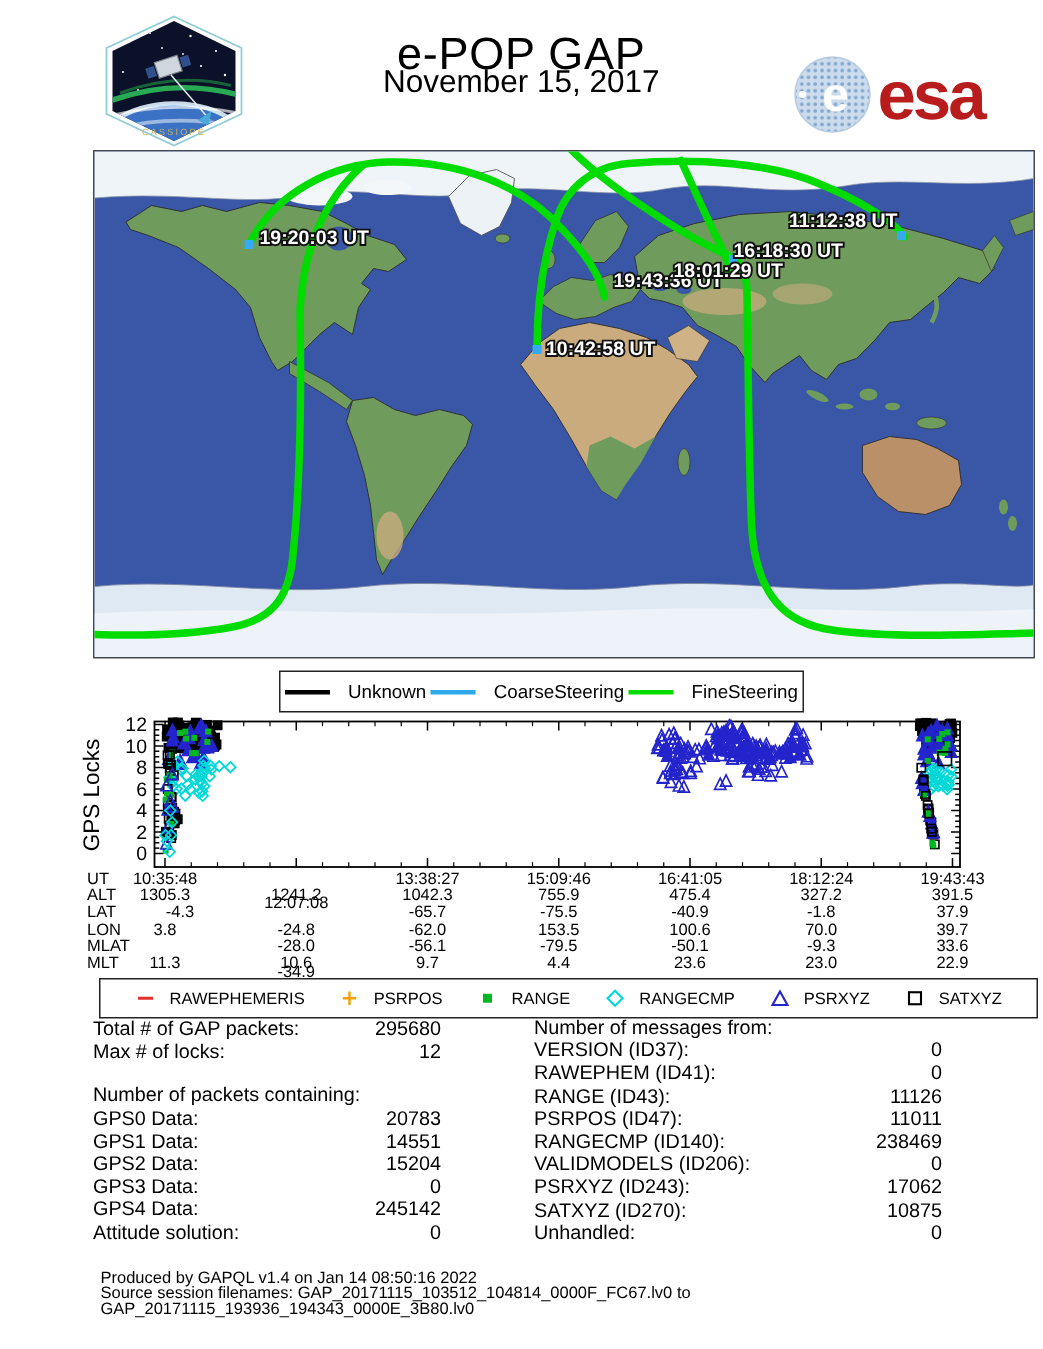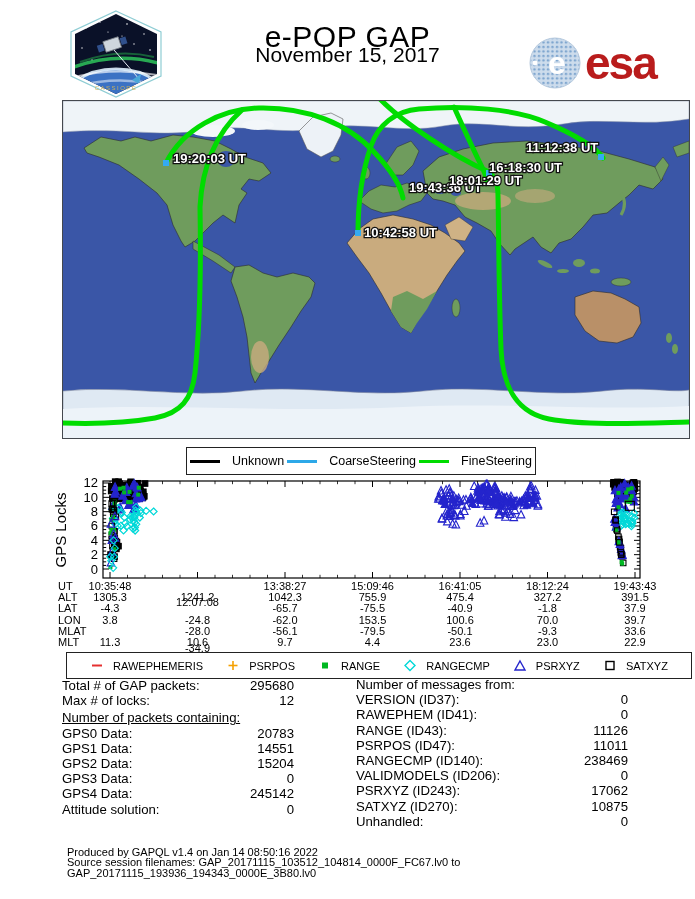--- a/index.html
+++ b/index.html
@@ -20,21 +20,21 @@
   .arow .rl{position:absolute;left:58px;top:0;}
   .arow .cv{position:absolute;top:0;transform:translateX(-50%);white-space:nowrap;}
   .legend2{left:66px;top:652px;width:624px;height:25px;border:1px solid #222;background:#fff;
            display:flex;align-items:center;justify-content:space-evenly;font-size:11px;font-weight:500;}
   .leg2-item{display:flex;align-items:center;}
   .leg2-item svg{margin-right:9px;}
   .stats{font-size:13.2px;line-height:15.2px;}
   .stats-left{left:62px;top:678px;width:232px;}
   .stats-right{left:356px;top:677px;width:272px;}
   .srow{display:flex;justify-content:space-between;}
-  .srow.gap{margin-top:2px;text-decoration:underline;}
+  .srow.gap{margin-top:14px;}
   .footer{left:67px;top:847px;width:600px;font-size:11px;line-height:10.4px;}
 </style>
 </head>
 <body>
 
 <div class="page">
 
   <div class="abs" style="left:64px;top:10px;">
     <svg width="104" height="88" viewBox="0 0 104 88">
       <defs>
@@ -860,21 +860,21 @@
         <span class="cv" style="left: 110px;">1305.3</span>
         <span class="cv" style="left: 197.5px;">1241.2</span>
         <span class="cv" style="left: 285px;">1042.3</span>
         <span class="cv" style="left: 372.5px;">755.9</span>
         <span class="cv" style="left: 460px;">475.4</span>
         <span class="cv" style="left: 547.5px; text-align: right;">327.2</span>
         <span class="cv" style="left: 635px;">391.5</span>
       </div>
       <div class="arow">
         <span class="rl">LAT</span>
-        <span class="cv" style="left: 110px;">-4.3</span>
+        <span class="cv" style="left: 120px;">-4.3</span>
         <span class="cv" style="left: 197.5px; margin-top: 40px;">-34.9</span>
         <span class="cv" style="left: 285px;">-65.7</span>
         <span class="cv" style="left: 372.5px;">-75.5</span>
         <span class="cv" style="left: 460px;">-40.9</span>
         <span class="cv" style="left: 547.5px;">-1.8</span>
         <span class="cv" style="left: 635px;">37.9</span>
       </div>
       <div class="arow">
         <span class="rl">LON</span>
         <span class="cv" style="left: 110px;">3.8</span>

